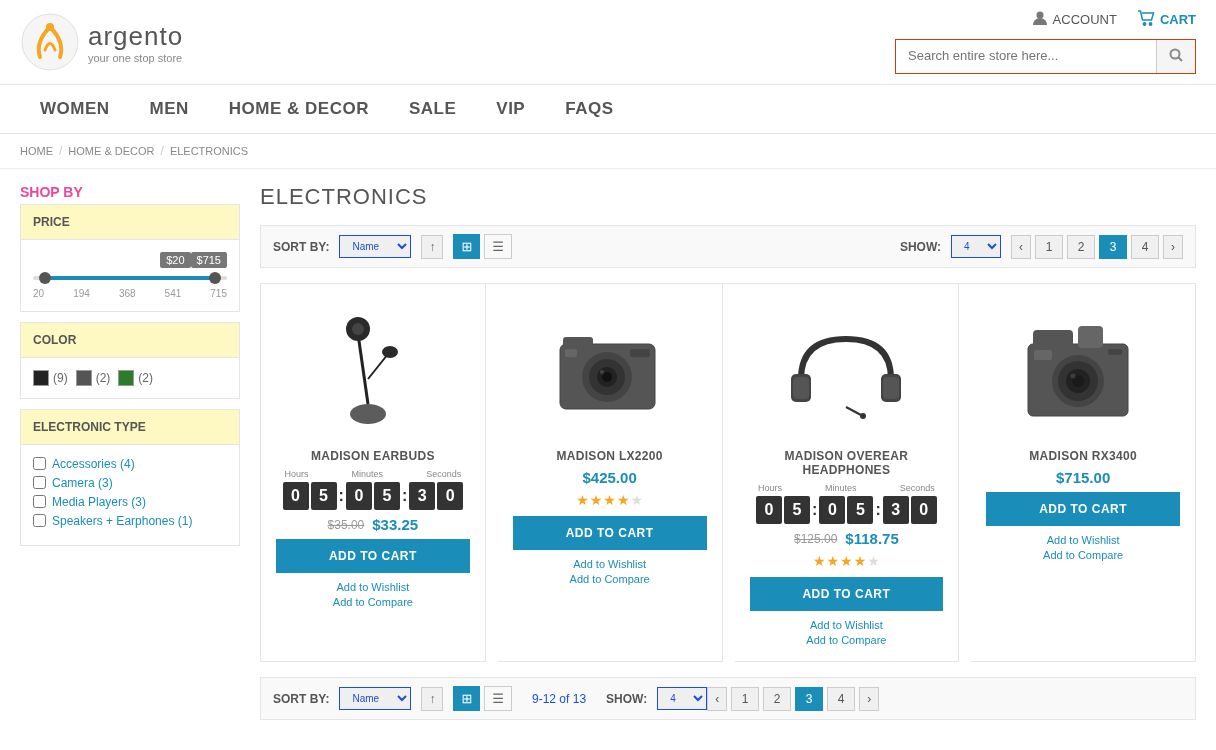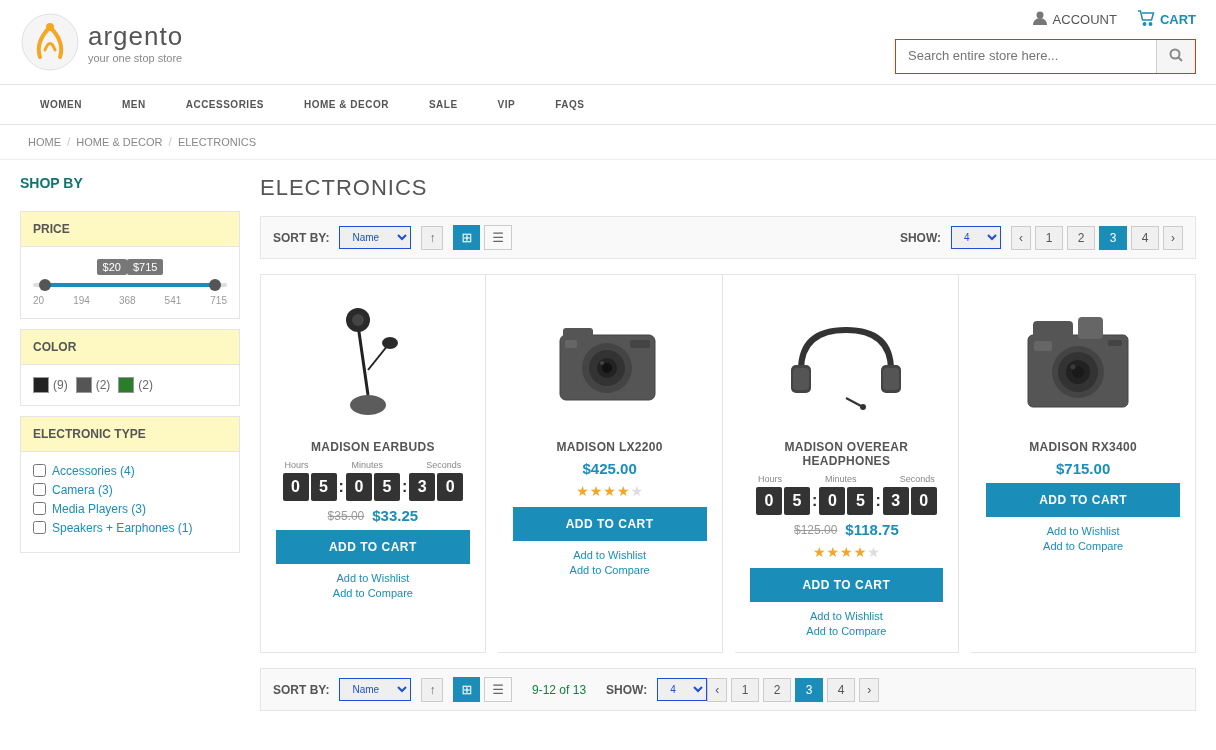--- a/index.html
+++ b/index.html
@@ -14,39 +14,39 @@
     .logo-tagline { font-size: 11px; color: #888; }
     .header-right { display: flex; flex-direction: column; align-items: flex-end; gap: 10px; }
     .header-actions { display: flex; gap: 20px; align-items: center; }
     .header-action { display: flex; align-items: center; gap: 5px; color: #555; font-size: 13px; cursor: pointer; text-decoration: none; }
     .search-bar { display: flex; align-items: flex-start; border: 1px solid #c2410c; }
     .search-bar input { border: none; outline: none; padding: 8px 12px; width: 260px; font-size: 13px; color: #999; }
     .search-bar button { background: #f5f5f5; border: none; border-left: 1px solid #ccc; padding: 8px 12px; cursor: pointer; color: #666; }
 
     
     .nav { display: flex; gap: 0; border-bottom: 1px solid #e5e5e5; padding: 0 20px; }
-    .nav-item { padding: 14px 20px; font-size: 10px; color: #555; cursor: pointer; text-transform: uppercase; font-weight: 600; letter-spacing: 0.5px; }
-
-    
-    .breadcrumb { padding: 10px 28px; font-size: 12px; color: #888; display: flex; gap: 6px; align-items: center; border-bottom: 1px solid #eee; text-align: center; }
+    .nav-item { padding: 14px 20px; font-size: 17px; color: #555; cursor: pointer; text-transform: uppercase; font-weight: 600; letter-spacing: 0.5px; }
+
+    
+    .breadcrumb { padding: 10px 20px; font-size: 12px; color: #888; display: flex; gap: 6px; align-items: center; border-bottom: 1px solid #eee; text-align: center; }
     .breadcrumb a { color: #888; text-decoration: none; text-transform: uppercase; font-size: 11px; }
     .breadcrumb span { color: #ccc; }
 
     
     .main-layout { display: flex; gap: 0; padding: 15px 20px; }
 
     
     .sidebar { width: 240px; flex-shrink: 0; padding-right: 20px; }
-    .shop-by-title { color: #0f766e; font-size: 14px; font-weight: 700; text-transform: uppercase; margin-bottom: 20px; }
+    .shop-by-title { color: #ec4899; font-size: 14px; font-weight: 700; text-transform: uppercase; margin-bottom: 4px; }
     .sidebar-section { border: 1px solid #e5e5e5; margin-bottom: 10px; }
     .sidebar-section-title { background: #fef9c3; padding: 10px 12px; font-size: 12px; font-weight: 700; text-transform: uppercase; color: #555; border-bottom: 1px solid #e5e5e5; }
     .sidebar-content { padding: 12px; }
 
     
-    .price-range { display: flex; justify-content: center; margin-bottom: 8px; }
+    .price-range { display: flex; justify-content: flex-end; margin-bottom: 8px; }
     .price-badge { background: #777; color: #fff; padding: 2px 6px; font-size: 11px; border-radius: 2px; }
     .slider-track { position: relative; height: 4px; background: #ddd; margin: 8px 0; border-radius: 2px; }
     .slider-fill { position: absolute; left: 5%; right: 5%; height: 100%; background: #1a8eb8; }
     .slider-handle { position: absolute; width: 12px; height: 12px; background: #555; border-radius: 50%; top: -4px; cursor: pointer; }
     .slider-handle.left { left: 3%; }
     .slider-handle.right { right: 3%; }
     .price-ticks { display: flex; justify-content: space-between; font-size: 10px; color: #999; margin-top: 4px; }
 
     
     .color-swatches { display: flex; flex-wrap: wrap; gap: 8px; align-items: center; }
@@ -98,21 +98,21 @@
     .price-wrapper { display: flex; gap: 8px; align-items: center; margin-bottom: 6px; }
     .stars { display: flex; gap: 1px; margin-bottom: 8px; color: #f5a623; font-size: 14px; }
     .star-empty { color: #ddd; }
     .add-to-cart-btn { background: #1a8eb8; color: #fff; border: none; padding: 10px 20px; font-size: 12px; font-weight: 700; text-transform: uppercase; cursor: pointer; letter-spacing: 0.5px; width: 100%; margin-bottom: 8px; }
     .product-links { display: flex; flex-direction: column; align-items: center; gap: 3px; }
     .product-link { color: #1a8eb8; font-size: 11px; text-decoration: none; }
 
     
     .bottom-toolbar { display: flex; align-items: center; padding: 8px 12px; border: 1px solid #e5e5e5; background: #f9f9f9; }
     .bottom-toolbar-left { display: flex; align-items: center; gap: 10px; }
-    .results-info { font-size: 12px; color: #15803d; margin: 0 10px; }
+    .results-info { font-size: 12px; color: #1d4ed8; margin: 0 10px; }
   </style>
 </head>
 <body>
 
 <div class="header">
   <div class="logo-area">
     <svg class="logo-icon" viewBox="0 0 60 60">
       <circle cx="30" cy="30" r="28" fill="#f5f5f5" stroke="#e0e0e0" stroke-width="1"></circle>
       <path d="M20 45 Q15 30 30 15 Q45 30 40 45" fill="none" stroke="#f5a623" stroke-width="4" stroke-linecap="round"></path>
       <path d="M25 38 Q30 25 35 38" fill="none" stroke="#f5a623" stroke-width="3" stroke-linecap="round"></path>
@@ -155,21 +155,20 @@
             </svg>
         </span>
       </button>
     </div>
   </div>
 </div>
 
 <nav class="nav">
   <div class="nav-item">WOMEN</div>
   <div class="nav-item">MEN</div>
-  <div class="nav-item">ACCESSORIES</div>
   <div class="nav-item">HOME &amp; DECOR</div>
   <div class="nav-item">SALE</div>
   <div class="nav-item">VIP</div>
   <div class="nav-item">FAQS</div>
 </nav>
 
 <div class="breadcrumb">
   <a href="#">HOME</a>
   <span>/</span>
   <a href="#">HOME &amp; DECOR</a>

